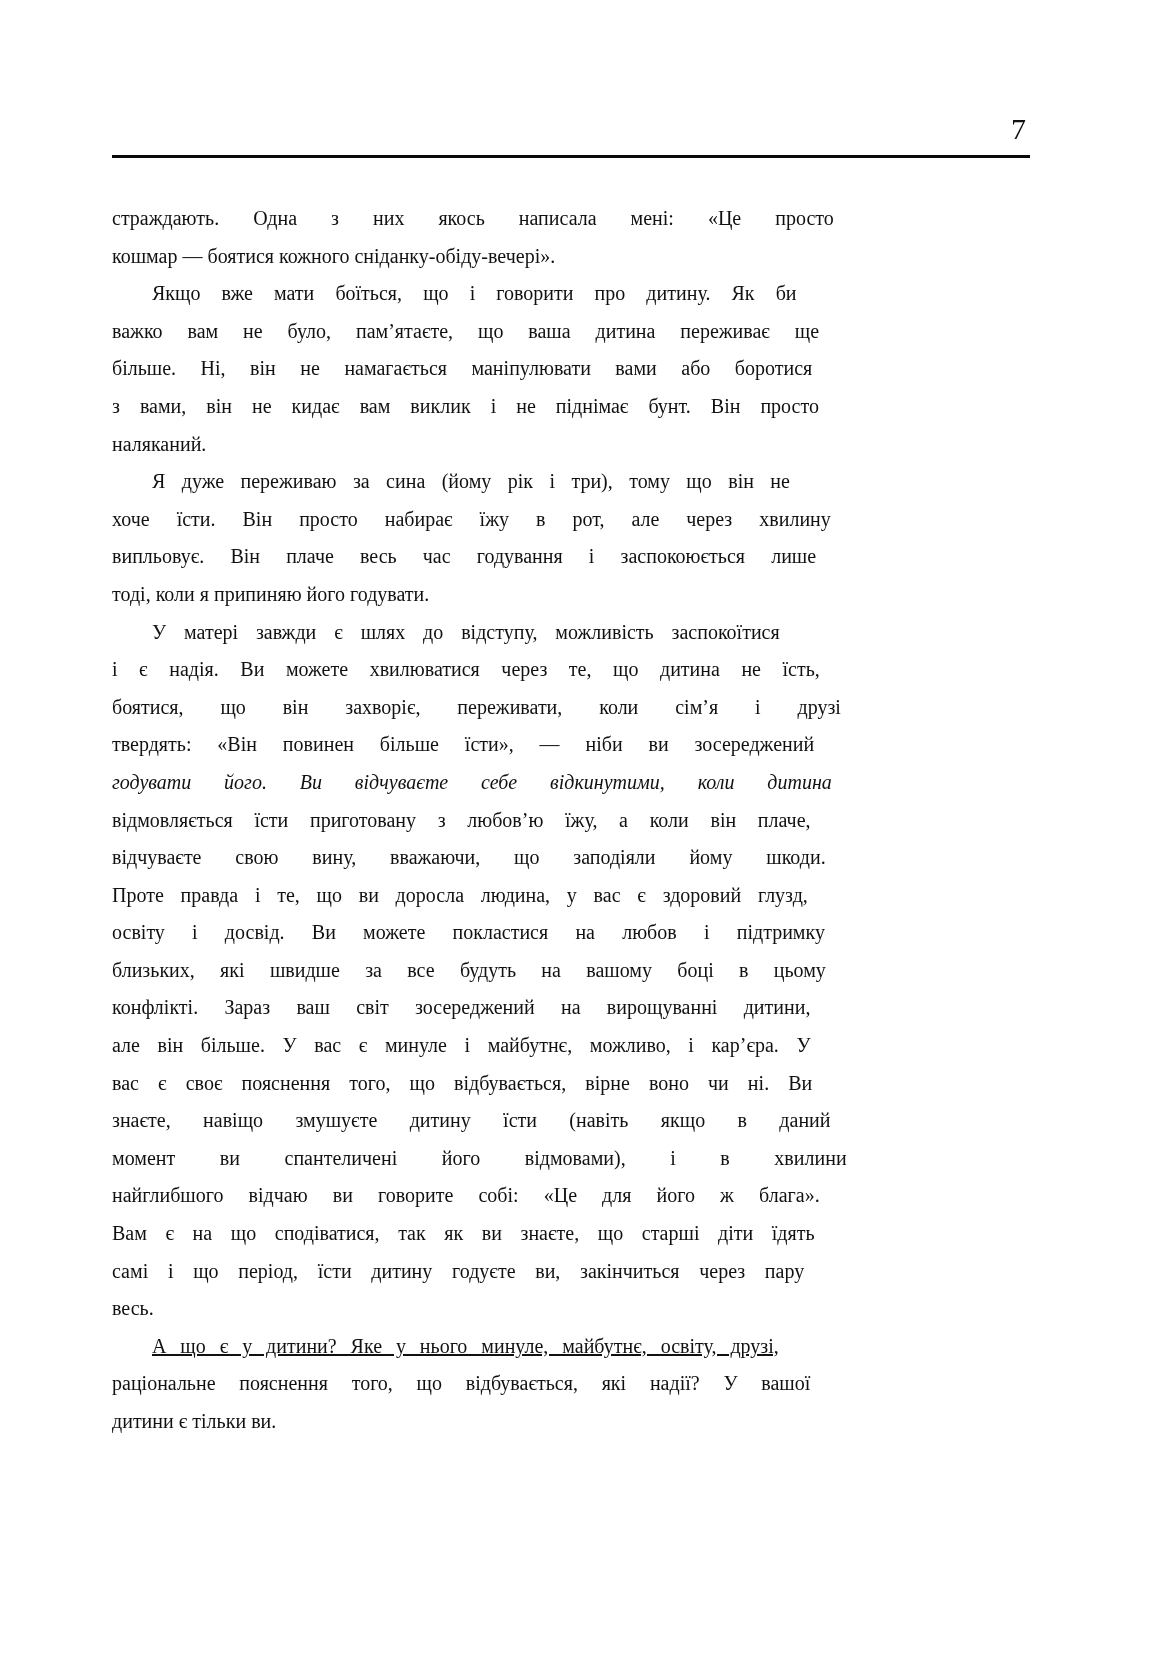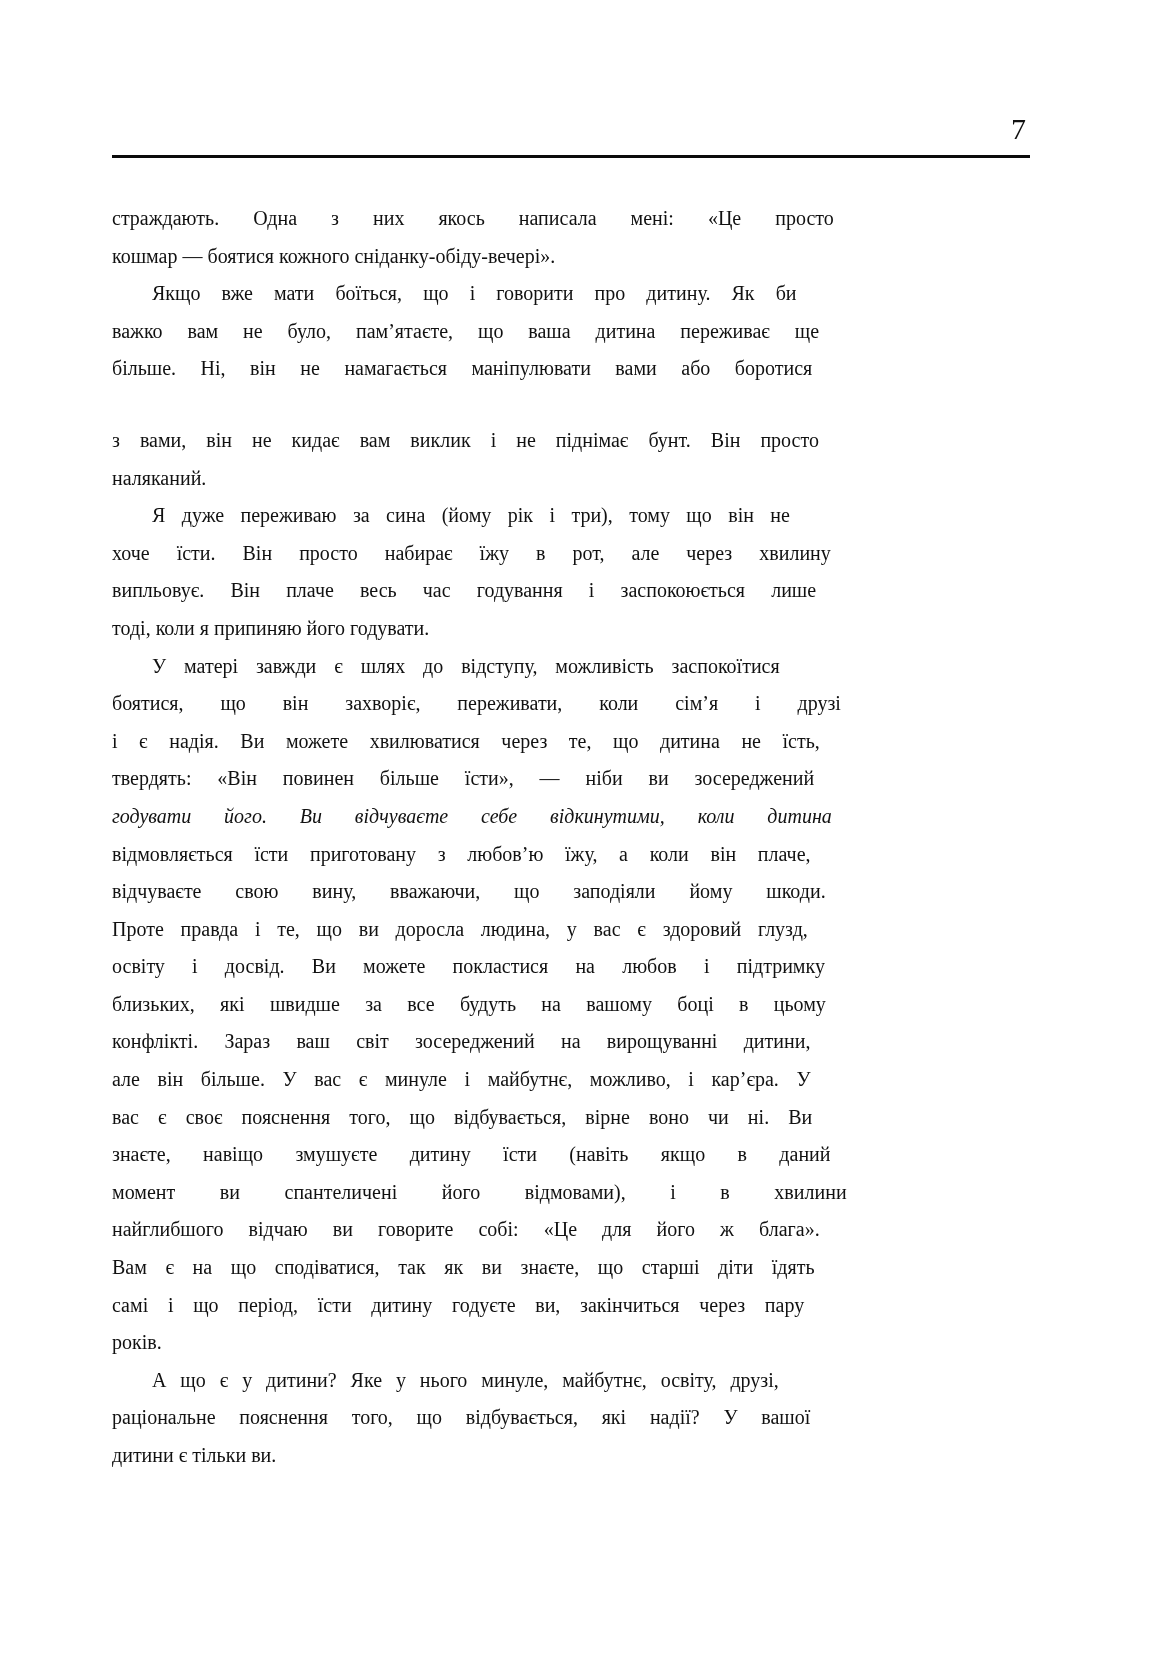--- a/index.html
+++ b/index.html
@@ -67,51 +67,51 @@
 
   <div class="paragraph">
     <span class="line" style="white-space: nowrap; display: block; width: 918px; word-spacing: 29px; text-align-last: left; text-align: left;">страждають. Одна з них якось написала мені: «Це просто</span>
     <span class="line last" style="white-space: nowrap; display: block; width: 918px;">кошмар — боятися кожного сніданку-обіду-вечері».</span>
   </div>
 
   <div class="paragraph">
     <span class="line indent" style="white-space: nowrap; display: block; width: 918px; word-spacing: 16.1px; text-align-last: left; text-align: left;">Якщо вже мати боїться, що і говорити про дитину. Як би</span>
     <span class="line" style="white-space: nowrap; display: block; width: 918px; word-spacing: 19.89px; text-align-last: left; text-align: left;">важко вам не було, пам’ятаєте, що ваша дитина переживає ще</span>
     <span class="line" style="white-space: nowrap; display: block; width: 918px; word-spacing: 19.5px; text-align-last: left; text-align: left;">більше. Ні, він не намагається маніпулювати вами або боротися</span>
-    <span class="line" style="white-space: nowrap; display: block; width: 918px; word-spacing: 15px; text-align-last: left; text-align: left; margin-top: 34px;">з вами, він не кидає вам виклик і не піднімає бунт. Він просто</span>
+    <span class="line" style="white-space: nowrap; display: block; width: 918px; word-spacing: 15px; text-align-last: left; text-align: left;">з вами, він не кидає вам виклик і не піднімає бунт. Він просто</span>
     <span class="line last" style="white-space: nowrap; display: block; width: 918px;">наляканий.</span>
   </div>
 
   <div class="paragraph">
     <span class="line indent" style="white-space: nowrap; display: block; width: 918px; word-spacing: 11.42px; text-align-last: left; text-align: left;">Я дуже переживаю за сина (йому рік і три), тому що він не</span>
     <span class="line" style="white-space: nowrap; display: block; width: 918px; word-spacing: 22px; text-align-last: left; text-align: left;">хоче їсти. Він просто набирає їжу в рот, але через хвилину</span>
     <span class="line" style="white-space: nowrap; display: block; width: 918px; word-spacing: 21.13px; text-align-last: left; text-align: left;">випльовує. Він плаче весь час годування і заспокоюється лише</span>
     <span class="line last" style="white-space: nowrap; display: block; width: 918px;">тоді, коли я припиняю його годувати.</span>
   </div>
 
   <div class="paragraph">
     <span class="line indent" style="white-space: nowrap; display: block; width: 918px; word-spacing: 12.88px; text-align-last: left; text-align: left;">У матері завжди є шлях до відступу, можливість заспокоїтися</span>
+    <span class="line" style="white-space: nowrap; display: block; width: 918px; word-spacing: 16.55px; text-align-last: left; text-align: left;">і є надія. Ви можете хвилюватися через те, що дитина не їсть,</span>
     <span class="line" style="white-space: nowrap; display: block; width: 918px; word-spacing: 31.88px; text-align-last: left; text-align: left;">боятися, що він захворіє, переживати, коли сім’я і друзі</span>
-    <span class="line" style="white-space: nowrap; display: block; width: 918px; word-spacing: 16.55px; text-align-last: left; text-align: left;">і є надія. Ви можете хвилюватися через те, що дитина не їсть,</span>
     <span class="line" style="white-space: nowrap; display: block; width: 918px; word-spacing: 20.88px; text-align-last: left; text-align: left;">твердять: «Він повинен більше їсти», — ніби ви зосереджений</span>
     <span class="line" style="white-space: nowrap; display: block; width: 918px; word-spacing: 27.86px; text-align-last: left; text-align: right; font-style: italic;">годувати його. Ви відчуваєте себе відкинутими, коли дитина</span>
     <span class="line" style="white-space: nowrap; display: block; width: 918px; word-spacing: 16.67px; text-align-last: left; text-align: left;">відмовляється їсти приготовану з любов’ю їжу, а коли він плаче,</span>
     <span class="line" style="white-space: nowrap; display: block; width: 918px; word-spacing: 28.86px; text-align-last: left; text-align: left;">відчуваєте свою вину, вважаючи, що заподіяли йому шкоди.</span>
     <span class="line" style="white-space: nowrap; display: block; width: 918px; word-spacing: 11.75px; text-align-last: left; text-align: center;">Проте правда і те, що ви доросла людина, у вас є здоровий глузд,</span>
     <span class="line" style="white-space: nowrap; display: block; width: 918px; word-spacing: 22.22px; text-align-last: left; text-align: left;">освіту і досвід. Ви можете покластися на любов і підтримку</span>
     <span class="line" style="white-space: nowrap; display: block; width: 918px; word-spacing: 20.3px; text-align-last: left; text-align: left;">близьких, які швидше за все будуть на вашому боці в цьому</span>
     <span class="line" style="white-space: nowrap; display: block; width: 918px; word-spacing: 21.29px; text-align-last: left; text-align: left;">конфлікті. Зараз ваш світ зосереджений на вирощуванні дитини,</span>
     <span class="line" style="white-space: nowrap; display: block; width: 918px; word-spacing: 12.58px; text-align-last: left; text-align: left;">але він більше. У вас є минуле і майбутнє, можливо, і кар’єра. У</span>
     <span class="line" style="white-space: nowrap; display: block; width: 918px; word-spacing: 14.09px; text-align-last: left; text-align: left;">вас є своє пояснення того, що відбувається, вірне воно чи ні. Ви</span>
     <span class="line" style="white-space: nowrap; display: block; width: 918px; word-spacing: 27.38px; text-align-last: left; text-align: left;">знаєте, навіщо змушуєте дитину їсти (навіть якщо в даний</span>
     <span class="line" style="white-space: nowrap; display: block; width: 918px; word-spacing: 39.57px; text-align-last: left; text-align: left;">момент ви спантеличені його відмовами), і в хвилини</span>
     <span class="line" style="white-space: nowrap; display: block; width: 918px; word-spacing: 20.11px; text-align-last: left; text-align: left;">найглибшого відчаю ви говорите собі: «Це для його ж блага».</span>
     <span class="line" style="white-space: nowrap; display: block; width: 918px; word-spacing: 13.58px; text-align-last: left; text-align: left;">Вам є на що сподіватися, так як ви знаєте, що старші діти їдять</span>
     <span class="line" style="white-space: nowrap; display: block; width: 918px; word-spacing: 14.7px; text-align-last: left; text-align: left;">самі і що період, їсти дитину годуєте ви, закінчиться через пару</span>
-    <span class="line last" style="white-space: nowrap; display: block; width: 918px;">років.</span>
+    <span class="line last" style="white-space: nowrap; display: block; width: 918px;">весь.</span>
   </div>
 
   <div class="paragraph">
-    <span class="line indent" style="white-space: nowrap; display: block; width: 918px; word-spacing: 8.91px; text-align-last: left; text-align: left;">А що є у дитини? Яке у нього минуле, майбутнє, освіту, друзі,</span>
+    <span class="line indent" style="white-space: nowrap; display: block; width: 918px; word-spacing: 8.91px; text-align-last: left; text-align: left; text-decoration: underline;">А що є у дитини? Яке у нього минуле, майбутнє, освіту, друзі,</span>
     <span class="line" style="white-space: nowrap; display: block; width: 918px; word-spacing: 18.75px; text-align-last: left; text-align: left;">раціональне пояснення того, що відбувається, які надії? У вашої</span>
     <span class="line last" style="white-space: nowrap; display: block; width: 918px;">дитини є тільки ви.</span>
   </div>
 </div>
 
 </body></html>

